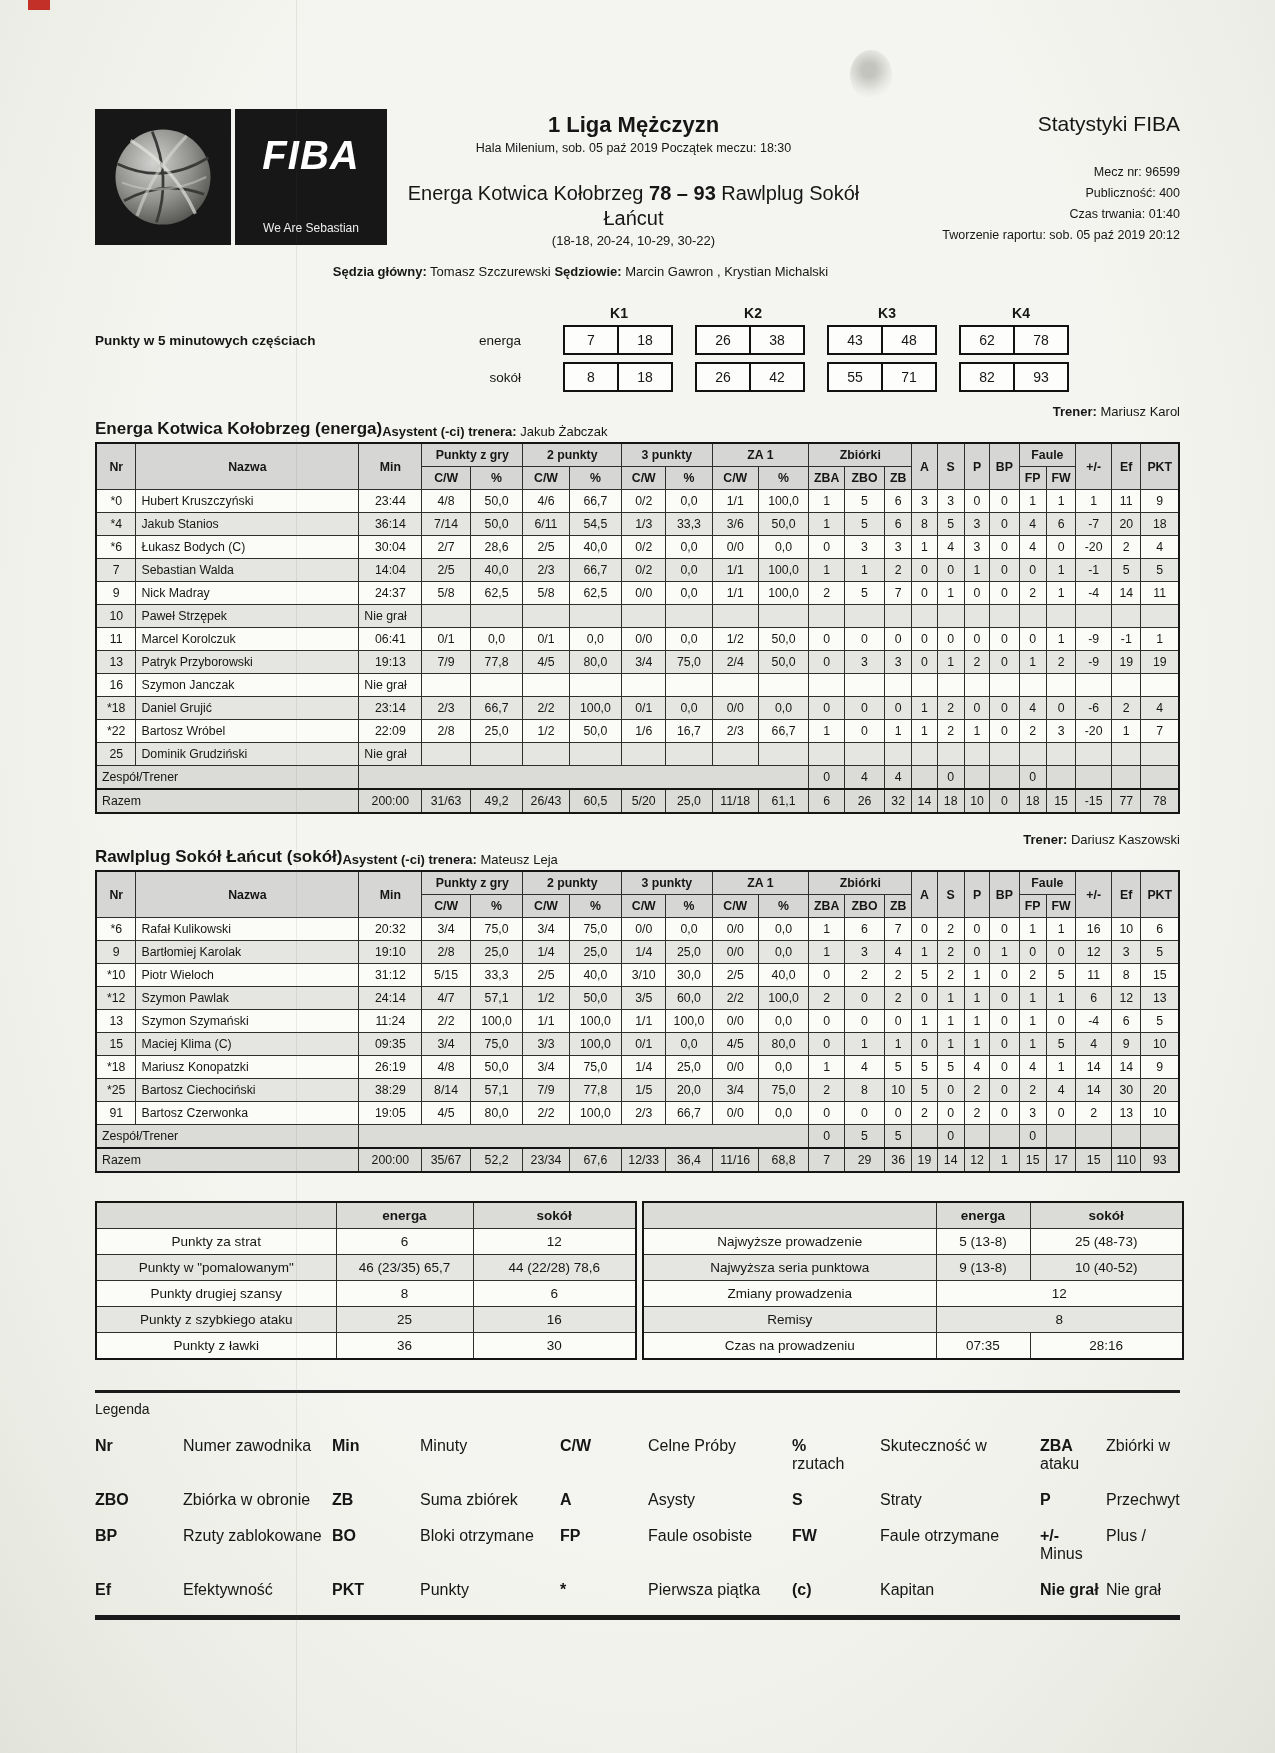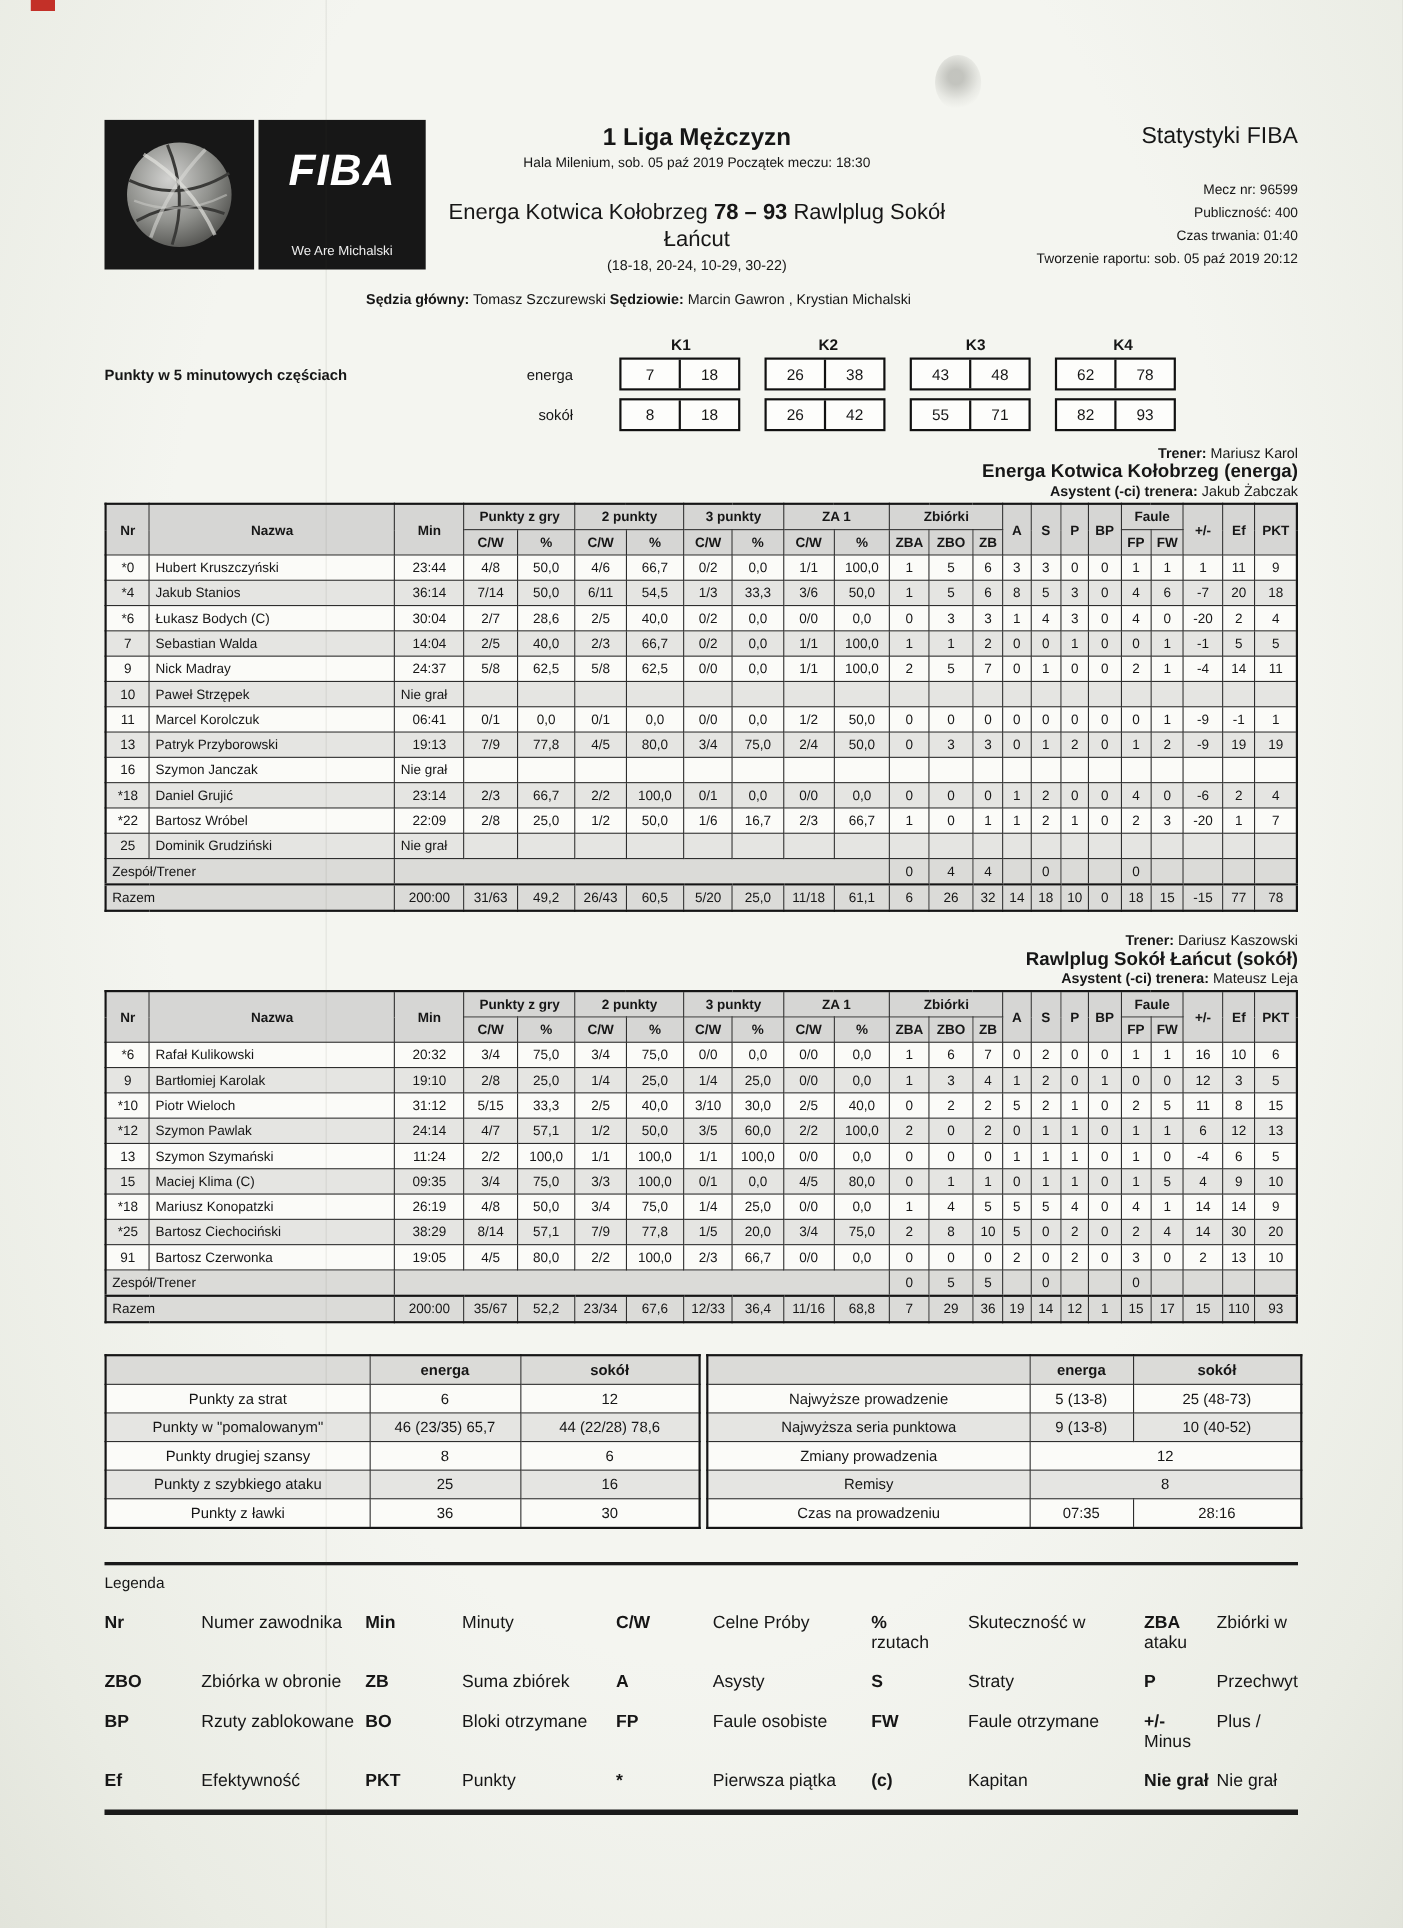--- a/index.html
+++ b/index.html
@@ -43,21 +43,21 @@
   .qp-label{width:350px;font-weight:bold;font-size:13.5px;}
   .qp-team{width:118px;font-size:13.5px;box-sizing:border-box;padding-right:42px;text-align:right;}
   .qbox{display:flex;border:2px solid #111;background:#fdfdfb;margin-right:22px;}
   .qcell{width:52px;height:26px;display:flex;align-items:center;justify-content:center;font-size:14px;border-left:2px solid #111;}
   .qcell:first-child{border-left:none;}
 
   
   .team-section{margin-top:12px;}
   .coach-line{text-align:right;font-size:13px;}
   .coach-line b{font-weight:bold;}
-  .title-row{display:flex;justify-content:flex-start;align-items:flex-end;margin:0 0 3px;flex-direction:column;}
+  .title-row{display:flex;justify-content:flex-start;align-items:flex-end;margin:0 0 3px;}
   .team-title{font-size:17px;font-weight:bold;}
   .assistant{font-size:13px;}
   .assistant b{font-weight:bold;}
 
   table.stats{width:100%;border-collapse:collapse;table-layout:fixed;border:2px solid #151515;background:#fbfbf8;}
   table.stats th, table.stats td{border:1px solid #2e2e2e;font-size:12.3px;text-align:center;padding:2px 1px;height:18px;overflow:hidden;white-space:nowrap;}
   table.stats th{background:#d6d6d4;font-weight:bold;}
   table.stats .tl{text-align:left;padding-left:5px;}
   table.stats tr.shade td{background:#e5e5e2;}
   table.stats tr.gray td{background:#dbdbd8;}
@@ -108,21 +108,21 @@
           <path d="M8 38 Q 50 58 92 32" stroke="#3a3a38" stroke-width="2.5" fill="none"></path>
           <path d="M14 72 Q 50 52 88 66" stroke="#3a3a38" stroke-width="2.5" fill="none"></path>
           <path d="M40 8 Q 58 50 44 92" stroke="#3a3a38" stroke-width="2.5" fill="none"></path>
           <path d="M20 16 Q 60 40 80 84" stroke="#e6e6e2" stroke-width="3" fill="none" opacity="0.65"></path>
           <path d="M72 12 Q 40 45 26 86" stroke="#dcdcd8" stroke-width="3" fill="none" opacity="0.55"></path>
           <path d="M12 55 Q 50 70 90 50" stroke="#cfcfcb" stroke-width="2" fill="none" opacity="0.5"></path>
         </svg>
       </div>
       <div class="fiba-text-box">
         <div class="fiba-word">FIBA</div>
-        <div class="fiba-tagline">We Are Michalski</div>
+        <div class="fiba-tagline">We Are Sebastian</div>
       </div>
     </div>
     <div class="hdr-center">
       <div class="league-title">1 Liga Mężczyzn</div>
       <div class="venue-line">Hala Milenium, sob. 05 paź 2019 Początek meczu: 18:30</div>
       <div class="match-line">
         <span>Energa Kotwica Kołobrzeg</span>
         <b>78 – 93</b>
         <span>Rawlplug Sokół Łańcut</span>
       </div>

